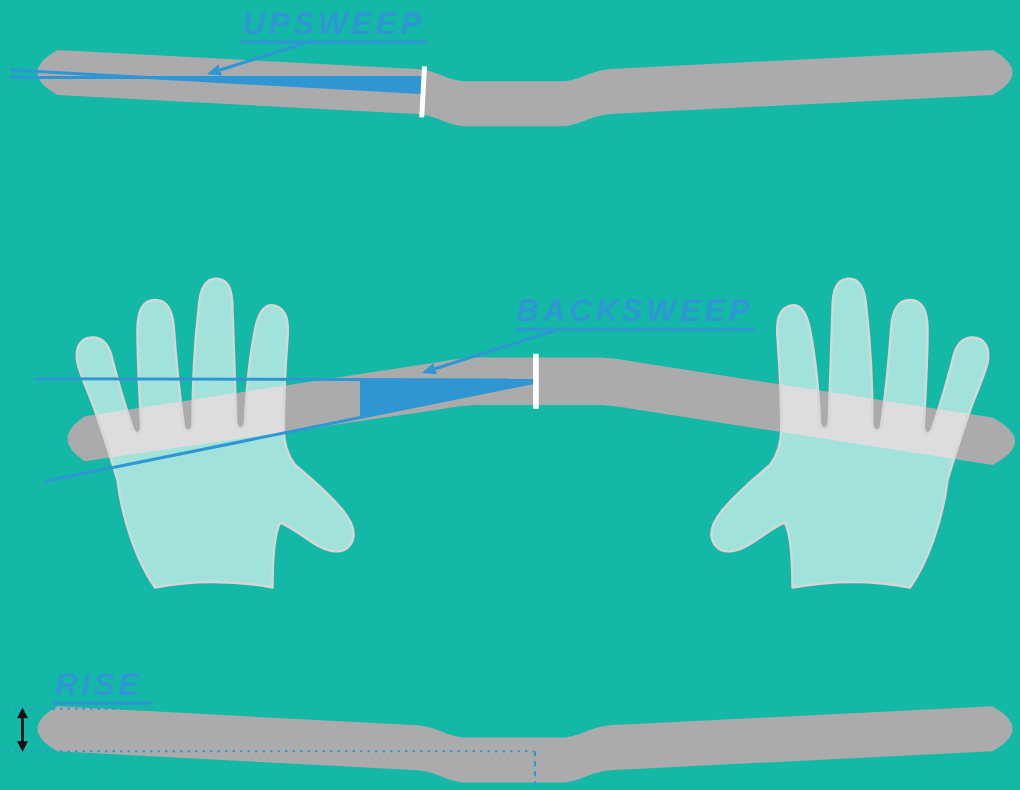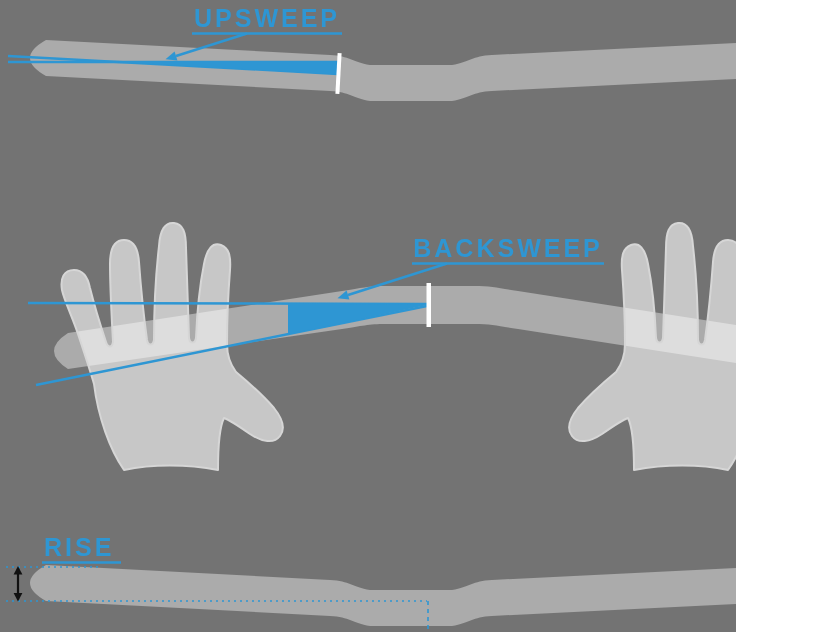--- a/index.html
+++ b/index.html
@@ -2,24 +2,25 @@
 <html style="--accent-blue: #2e96d3; --bar-gray: #ababab; --hand-outline: #d6d6d6; --hand-fill: rgba(255,255,255,0.6); --rise-arrow: #111111;"><head>
 <meta charset="utf-8">
 <style>
   html, body {
     margin: 0;
     padding: 0;
     background: #ffffff;
   }
   .canvas {
     position: relative;
-    width: 736px;
+    width: 816px;
     height: 632px;
-    background: #737373;
+    background: #14b8a6;
     overflow: hidden;
+    font-style: italic;
   }
   svg { display: block; }
 
   .bar      { fill: var(--bar-gray, #ababab); }
   .divider  { fill: #ffffff; }
 
   .blue-line {
     stroke: var(--accent-blue, #2e96d3);
     stroke-width: 2.4;
     fill: none;

